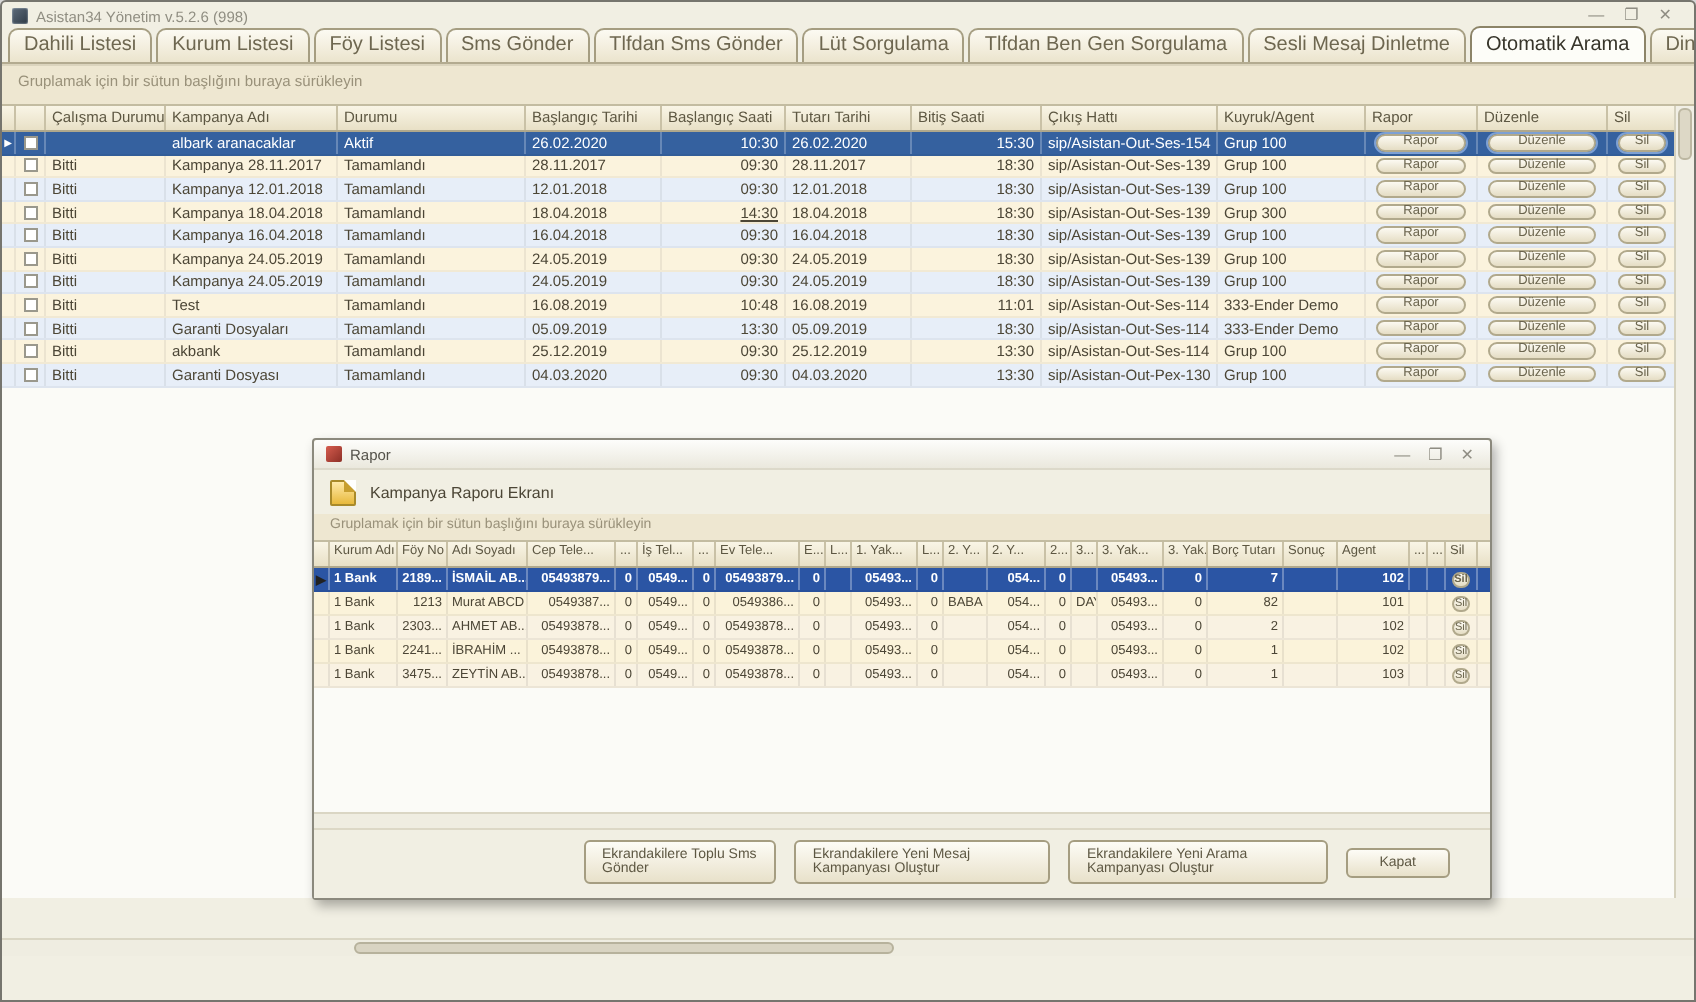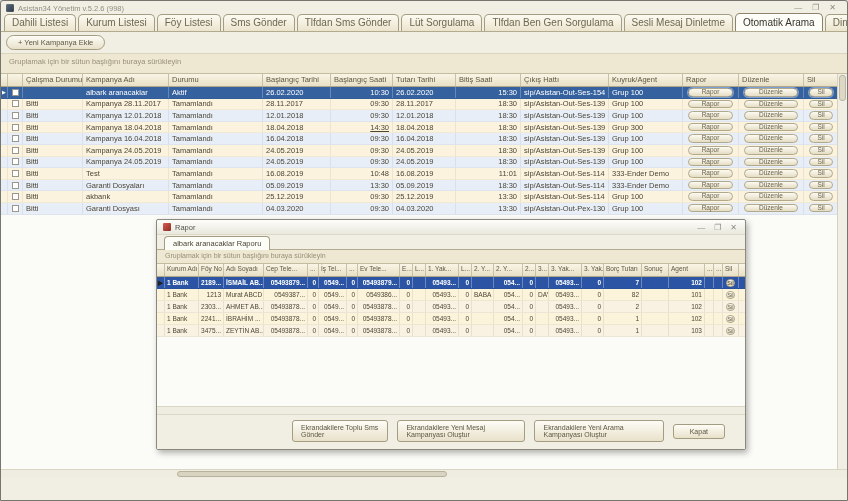--- a/index.html
+++ b/index.html
@@ -133,23 +133,20 @@
       <span class="tab">Lüt Sorgulama</span>
       <span class="tab">Tlfdan Ben Gen Sorgulama</span>
       <span class="tab">Sesli Mesaj Dinletme</span>
       <span class="tab selected">Otomatik Arama</span>
       <span class="tab">Dinletme</span>
       <span class="tab">Arama Detayı</span>
       <span class="tab">Ses Kayıtları</span>
       <span class="tab">Log Kayıtları</span>
     </div>
 
-  <div class="toolbar">
-    <span class="btn">+ Yeni Kampanya Ekle</span>
-  </div>
 
   <div class="grouparea">Gruplamak için bir sütun başlığını buraya sürükleyin</div>
 
   <div class="grid" style="height:396px;">
     <div class="g-header" id="g-header">
         <div class="g-hcell" style="width: 7px;"></div>
         <div class="g-hcell" style="width: 15px;"></div>
         <div class="g-hcell" style="width: 60px;">Çalışma Durumu</div>
         <div class="g-hcell" style="width: 86px;">Kampanya Adı</div>
         <div class="g-hcell" style="width: 94px;">Durumu</div>
@@ -443,24 +440,25 @@
     <div class="dlg-titlebar">
       <span class="dlg-icon"></span>
       <span class="dlg-title-text">Rapor</span>
       <span class="dlg-controls">
         <span>—</span>
         <span>❐</span>
         <span>✕</span>
       </span>
     </div>
 
-
-    <div class="dlg-tabrow">
-      <span class="dlg-tab">albark aranacaklar Raporu</span>
+    <div class="dlg-header">
+      <span class="file-icon"></span>
+      <span class="dlg-header-text">Kampanya Raporu Ekranı</span>
     </div>
+
 
     <div class="dlg-gridzone">
       <div class="dlg-grouparea">Gruplamak için bir sütun başlığını buraya sürükleyin</div>
       <div class="d-header" id="d-header">
           <div class="d-hcell" style="width: 8px;"></div>
           <div class="d-hcell" style="width: 34px;">Kurum Adı</div>
           <div class="d-hcell" style="width: 25px;">Föy No</div>
           <div class="d-hcell" style="width: 40px;">Adı Soyadı</div>
           <div class="d-hcell" style="width: 44px;">Cep Tele...</div>
           <div class="d-hcell" style="width: 11px;">...</div>

